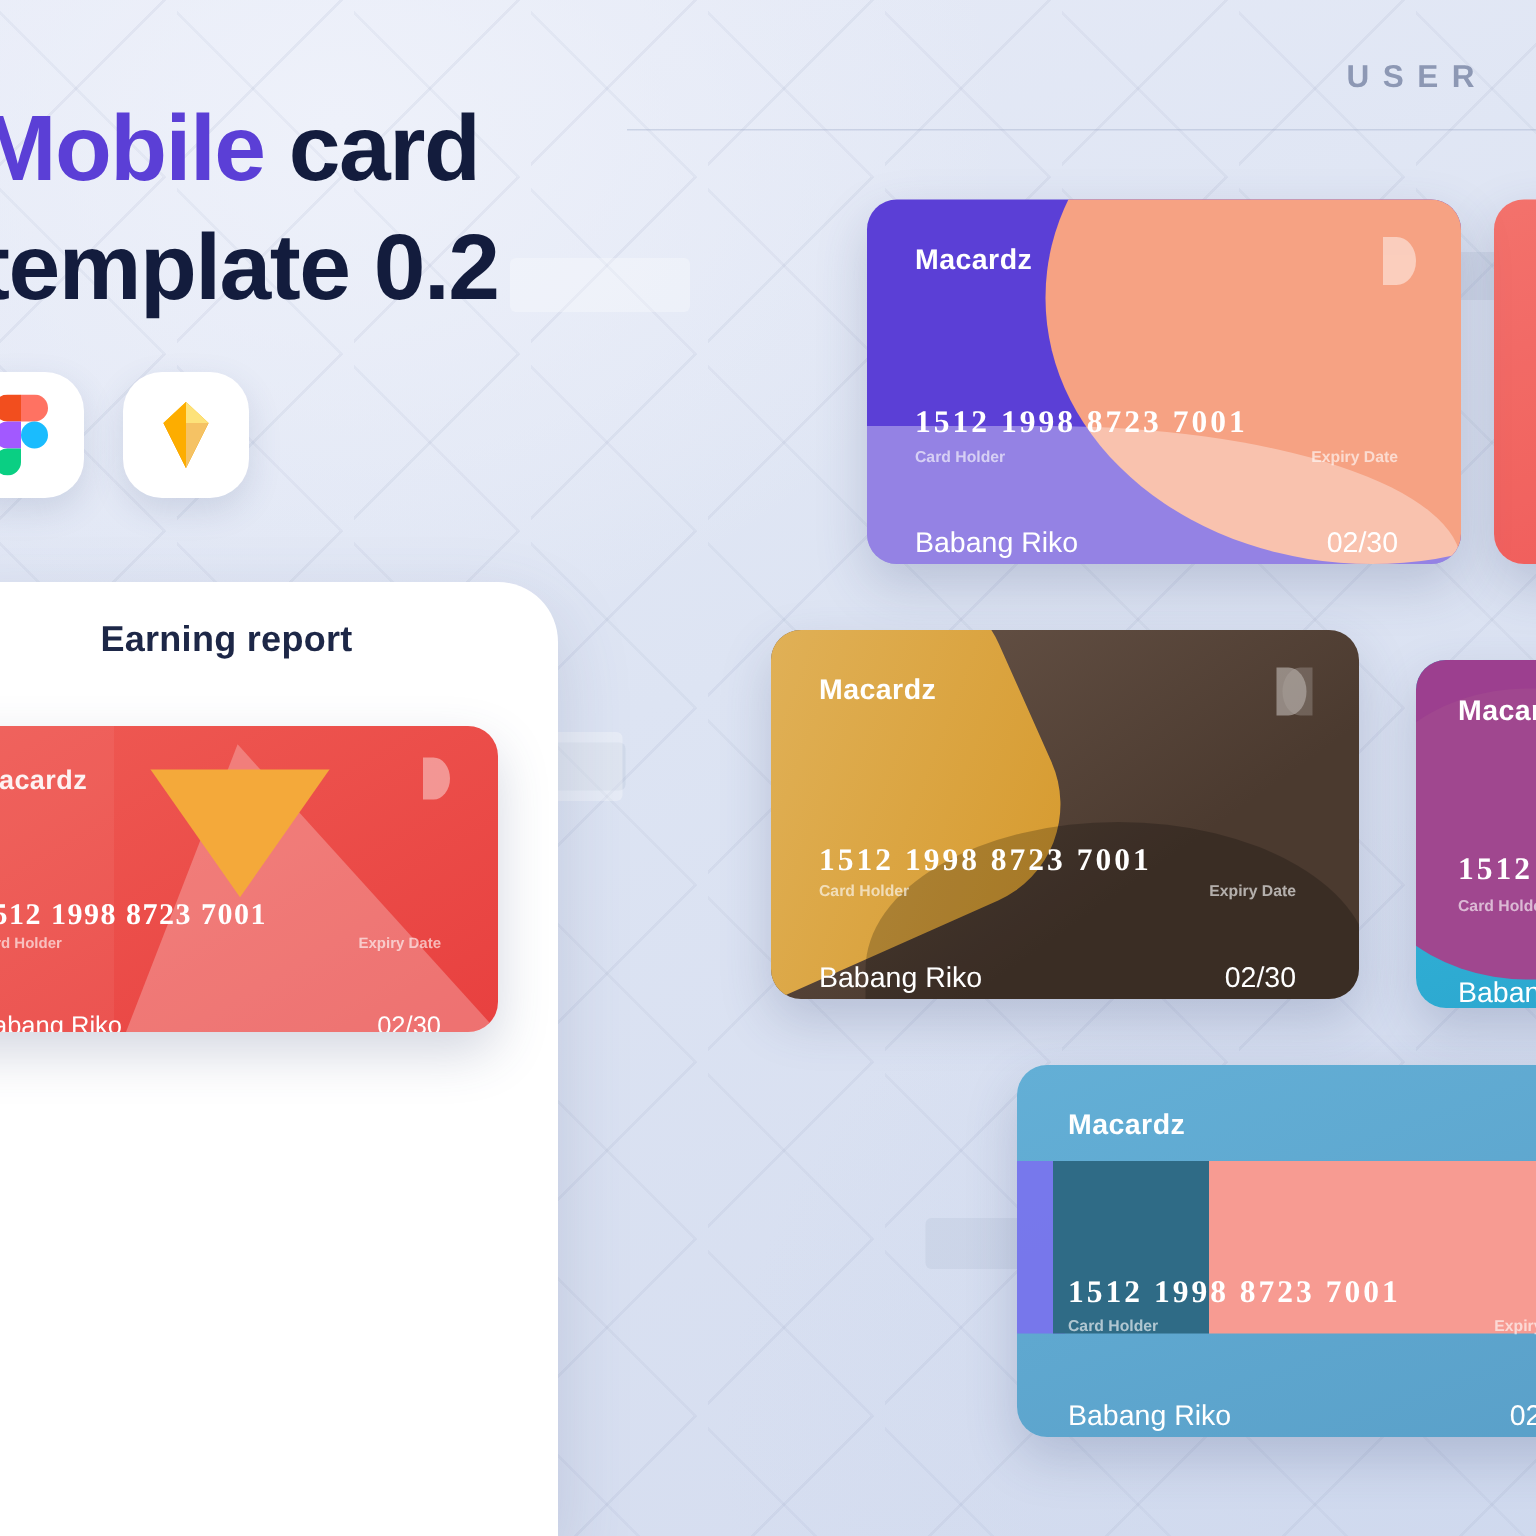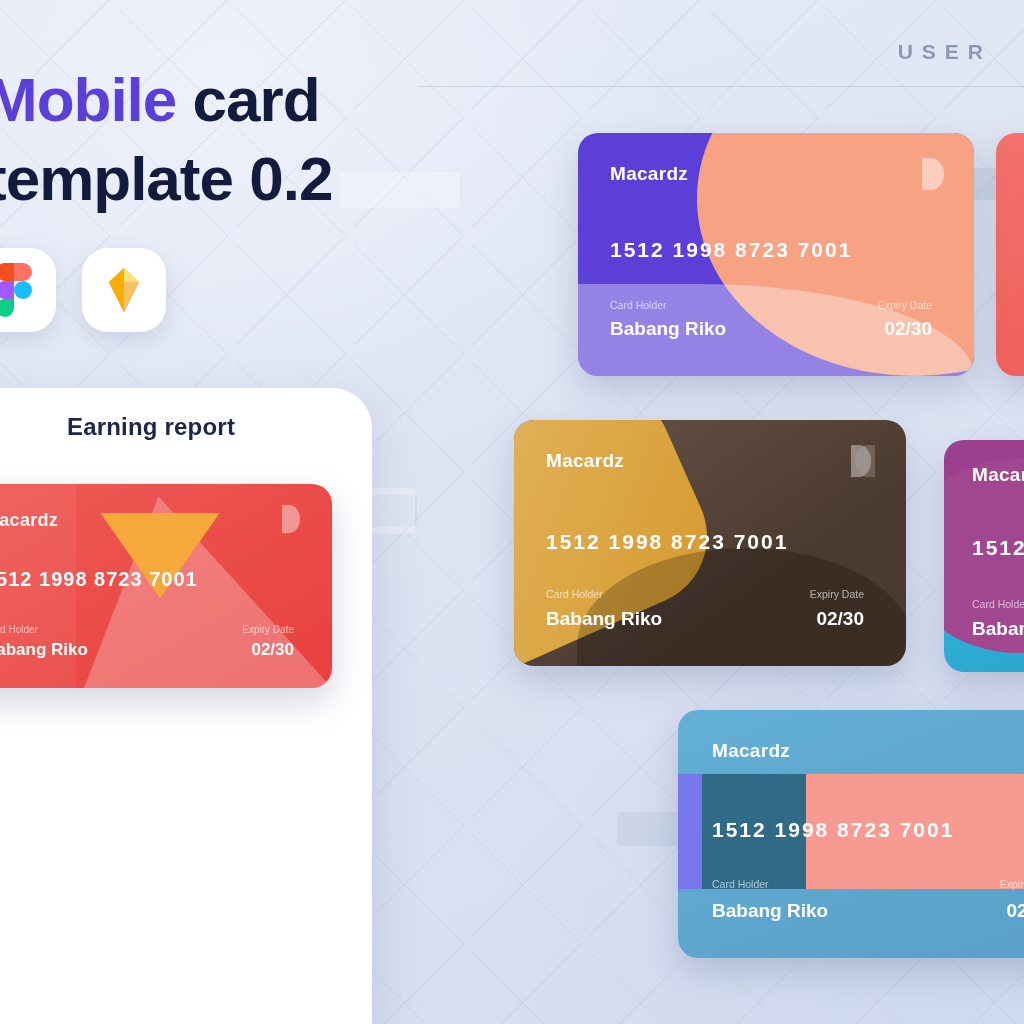--- a/index.html
+++ b/index.html
@@ -80,25 +80,25 @@
 
   
   .ccard{
     position:relative; border-radius:20px; overflow:hidden;
     color:#fff; box-shadow:0 14px 34px rgba(60,75,120,.22);
   }
   .ccard .brand{
     position:absolute; font-weight:600; letter-spacing:.3px;
   }
   .ccard .cnum{
-    position:absolute; font-family:Liberation Sans, sans-serif;
-    font-weight:700; white-space:nowrap;
-  }
-  .ccard .lbl{ position:absolute; opacity:.62; font-weight:400; }
-  .ccard .val{ position:absolute; font-weight:700; }
+    position:absolute; font-family:Liberation Serif, serif;
+    font-weight:700; white-space:nowrap;margin-top:31px;
+  }
+  .ccard .lbl{ position:absolute; opacity:.62; font-weight:700; }
+  .ccard .val{ position:absolute; font-weight:400;margin-top:34px; }
   .ccard .logomark{
     position:absolute; opacity:.55;
   }
   .layer{ position:absolute; pointer-events:none; }
 
   
   #phone-card{
     position:absolute; left:-28px; top:96px; width:400px; height:204px;
   }
   #phone-card .brand{ left:52px; top:26px; font-size:18px; opacity:.92; }

